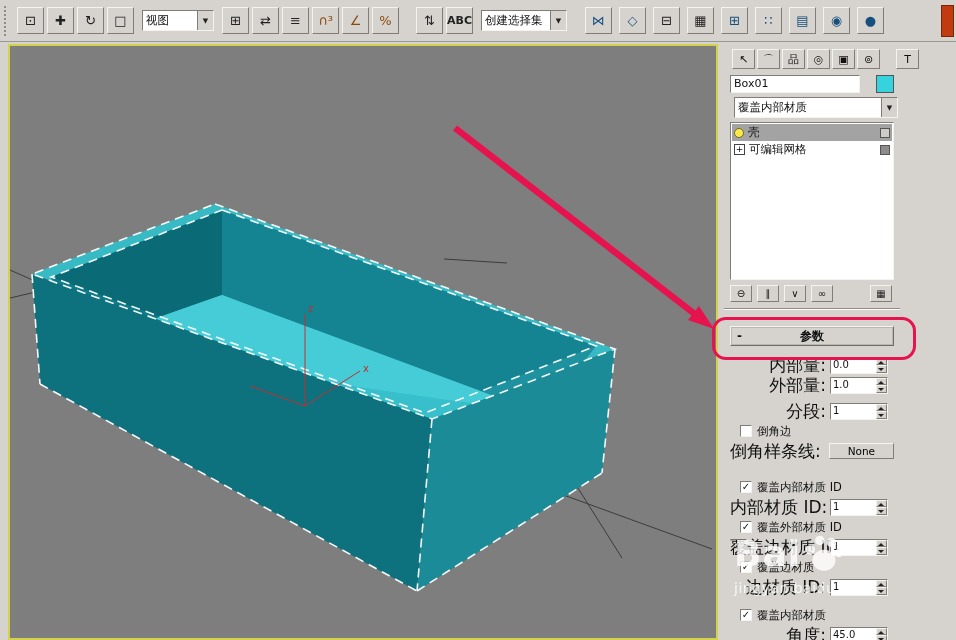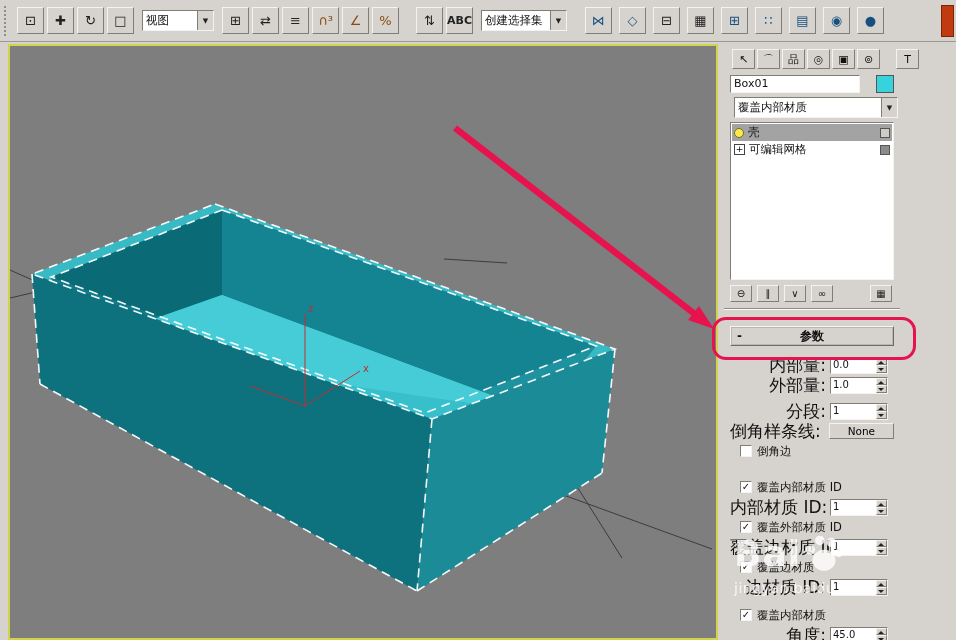--- a/index.html
+++ b/index.html
@@ -256,28 +256,28 @@
         <span class="plab">分段:</span>
         <span class="pspin">
           <span class="pval">1</span>
           <span class="arrows">
               <i class="up"></i>
               <i class="dn"></i>
             </span>
         </span>
       </div>
 
-      <div class="prow">
-        <span class="plab">倒角样条线:</span>
-        <button class="nbtn">None</button>
-      </div>
-
       <div class="prow cbrow">
         <span class="cb"></span>
         <span class="clab">倒角边</span>
+      </div>
+
+      <div class="prow">
+        <span class="plab">倒角样条线:</span>
+        <button class="nbtn">None</button>
       </div>
 
       <div class="prow cbrow mt18">
         <span class="cb">✓</span>
         <span class="clab">覆盖内部材质 ID</span>
       </div>
 
       <div class="prow">
         <span class="plab">内部材质 ID:</span>
         <span class="pspin">

